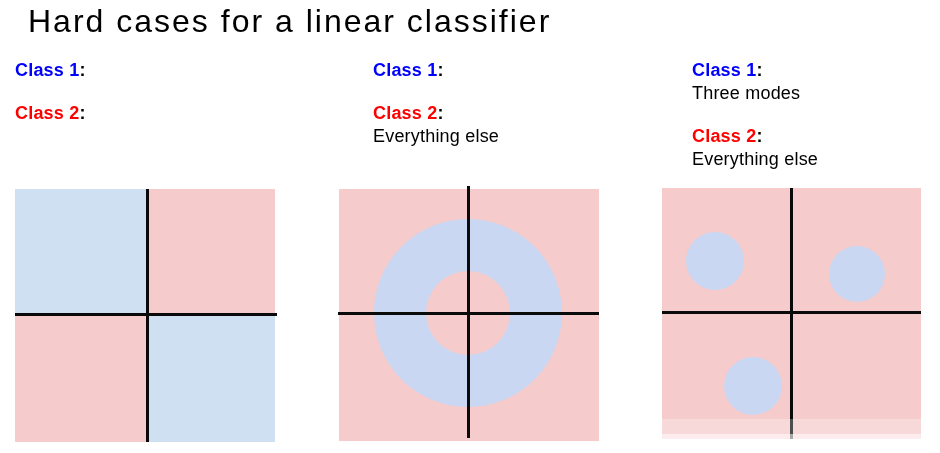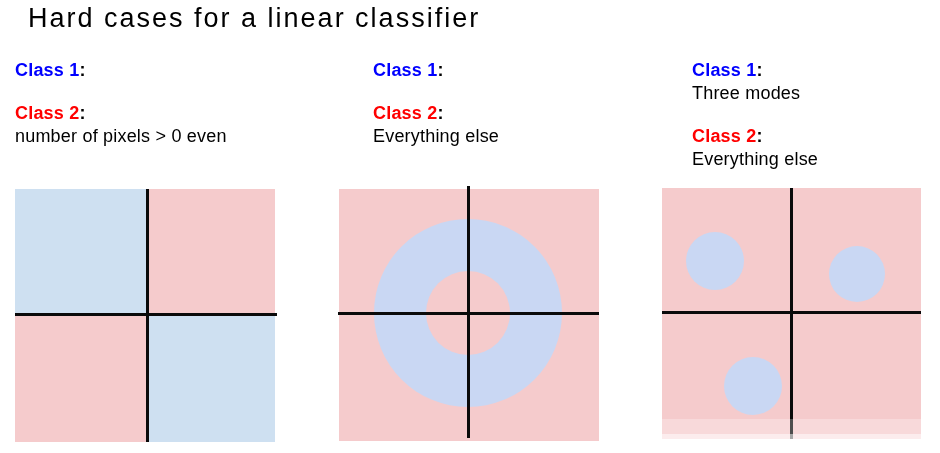--- a/index.html
+++ b/index.html
@@ -2,21 +2,21 @@
 <html style="--class1: #0000ff; --class2: #ff0000; --text: #000000; --axis: #0a0a0a; --pink: #f5cbcc; --quad-blue: #cee0f1; --region-blue: #c9d7f3;"><head>
 <meta charset="utf-8">
 <style>
   html,body { margin:0; padding:0; background:#fff; }
   .slide {
     position:relative; width:940px; height:453px; background:#fff;
     font-family:"Liberation Sans", sans-serif; overflow:hidden; color:var(--text,#000);
   }
   .title {
     position:absolute; left:28px; top:3px;
-    font-size:27px; letter-spacing:2px; font-weight:400; color:var(--text,#000);
+    font-size:32px; letter-spacing:2px; font-weight:400; color:var(--text,#000);
     white-space:nowrap;
   }
   .textblock { position:absolute; top:59px; width:330px; white-space:nowrap;
     font-size:18px; letter-spacing:0.2px; }
   .tb1 { left:15px; } .tb2 { left:373px; } .tb3 { left:692px; }
   .line { height:23px; line-height:23px; }
   .label { font-weight:bold; }
   .gap { margin-top:20px; }
   .c1 { color:var(--class1,#0000ff); }
   .c2 { color:var(--class2,#ff0000);text-align:right; }
@@ -66,21 +66,20 @@
 </head>
 <body>
 
 <div class="slide">
 
   <div class="title">Hard cases for a linear classifier</div>
 
   <div class="textblock tb1">
     <div class="line label"><span class="c1">Class 1</span><span class="colon">:</span></div>
     <div class="line label gap"><span class="c2">Class 2</span><span class="colon">:</span></div>
-    <div class="line desc">number of pixels &gt; 0 even</div>
   </div>
 
   <div class="textblock tb2">
     <div class="line label"><span class="c1">Class 1</span><span class="colon">:</span></div>
     <div class="line label gap"><span class="c2">Class 2</span><span class="colon">:</span></div>
     <div class="line desc">Everything else</div>
   </div>
 
   <div class="textblock tb3">
     <div class="line label"><span class="c1">Class 1</span><span class="colon">:</span></div>

